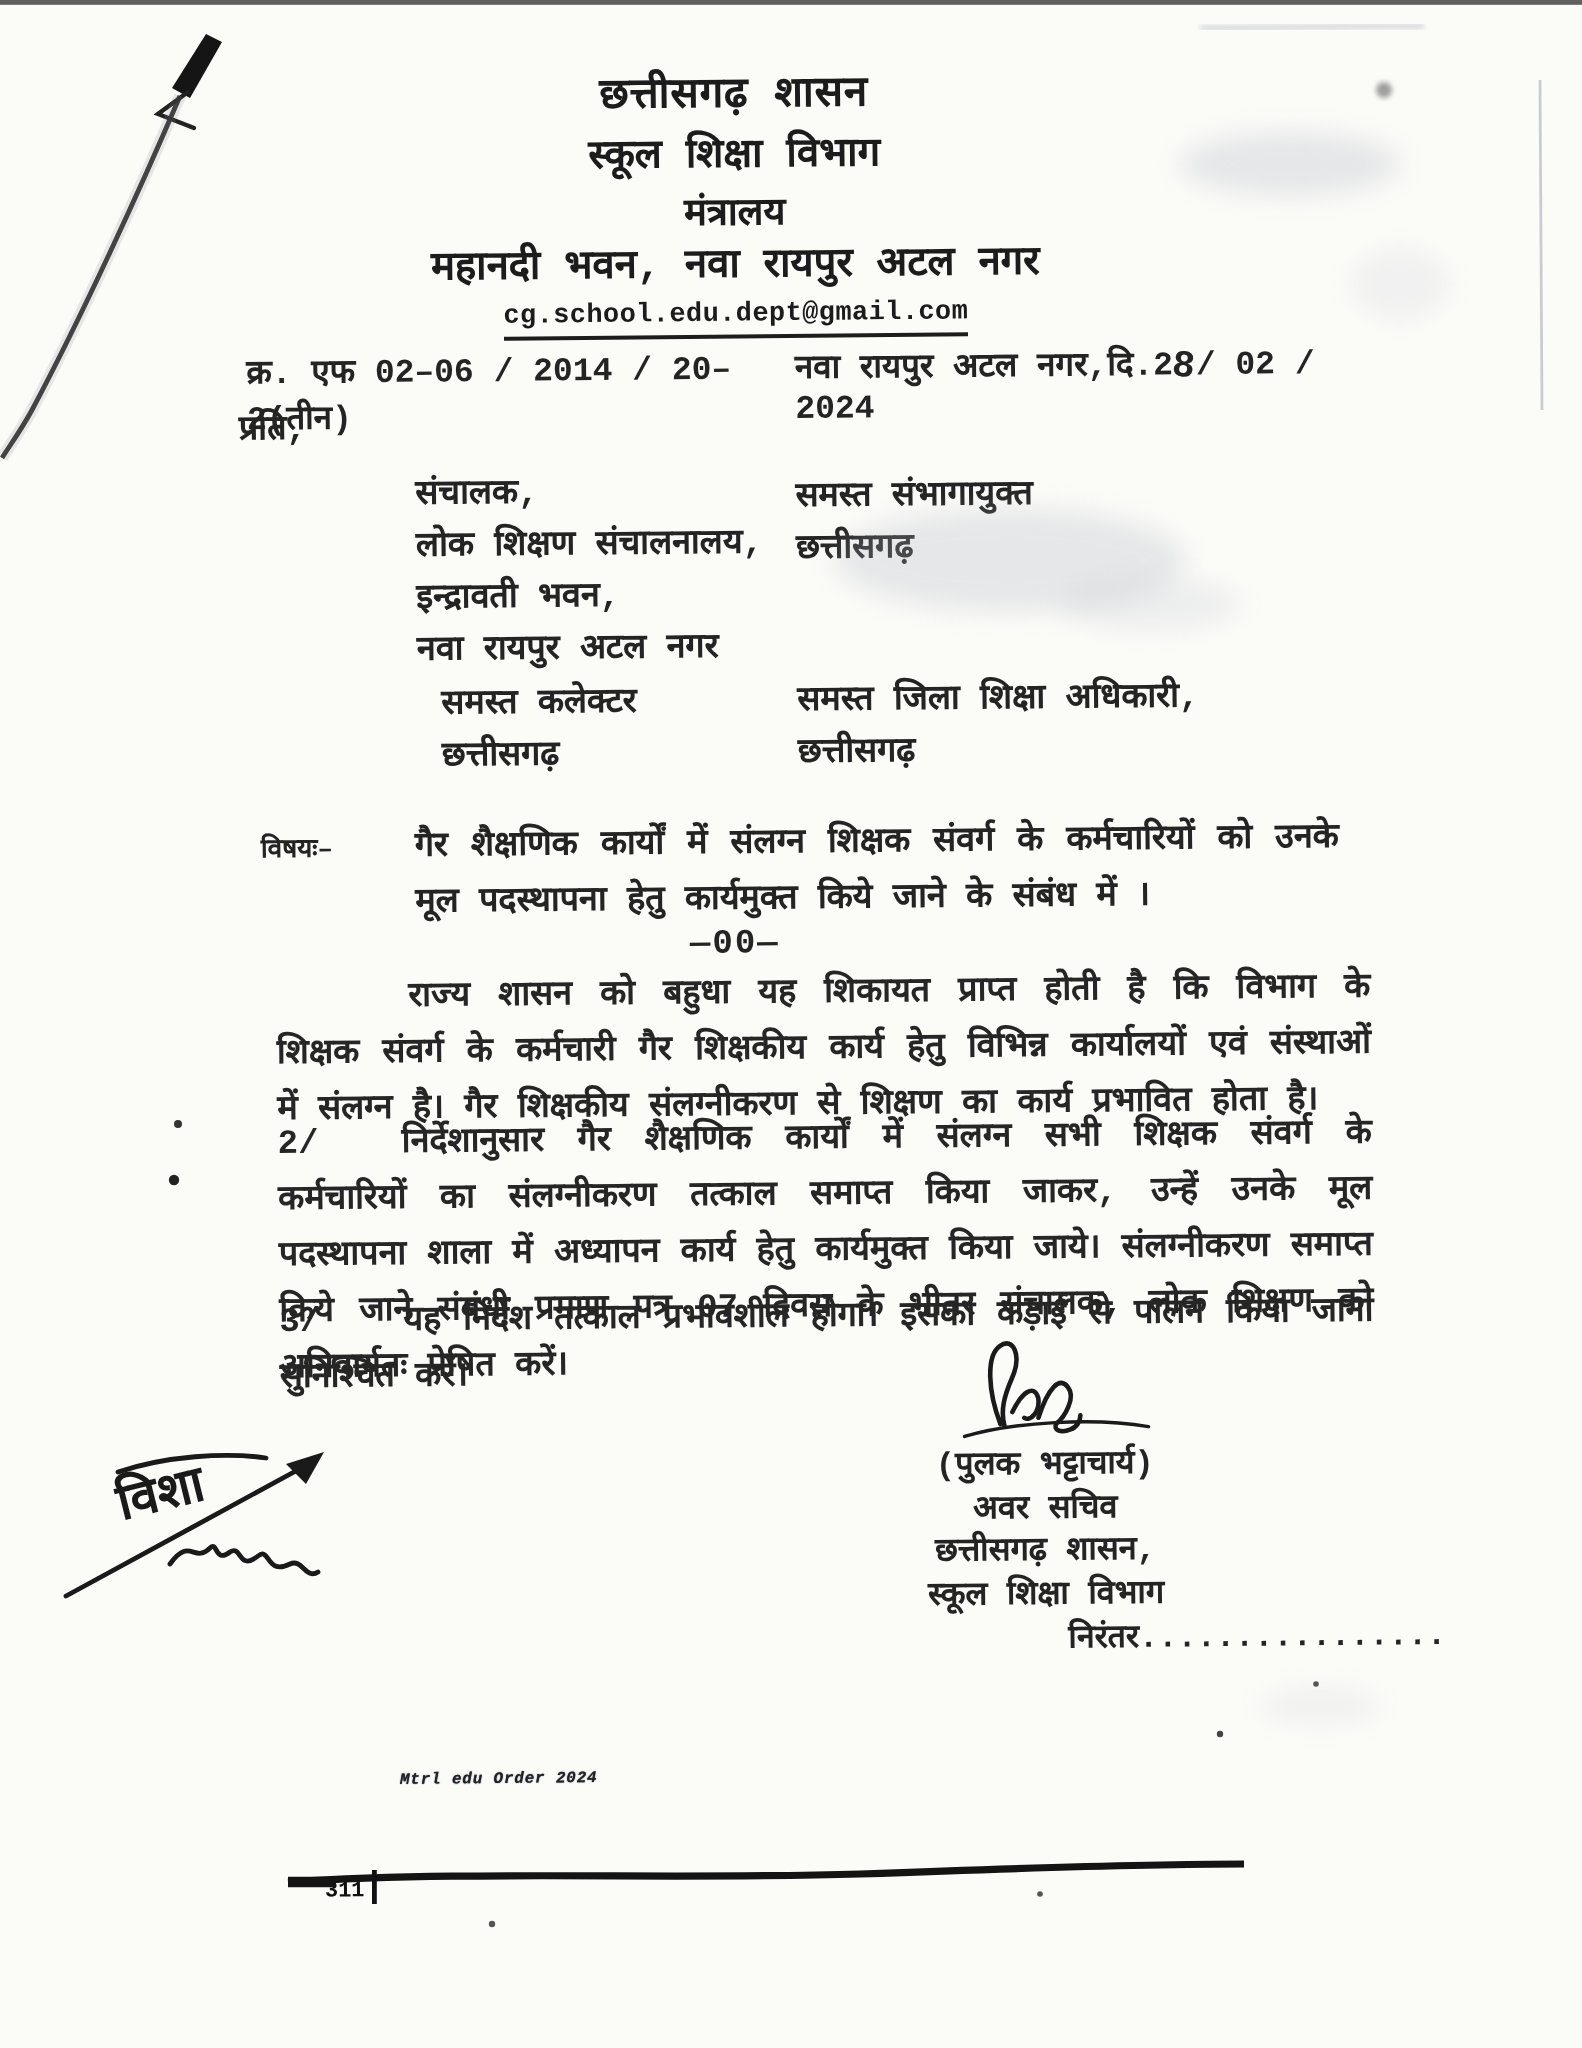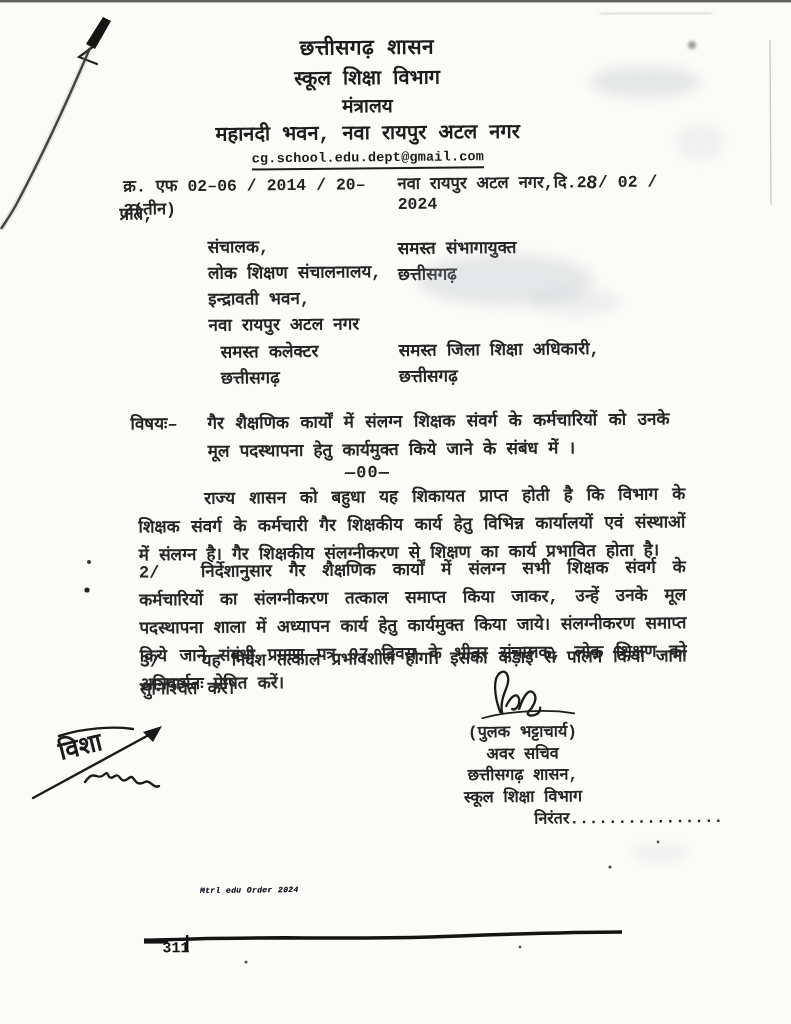--- a/index.html
+++ b/index.html
@@ -29,41 +29,41 @@
 
   
   .addr { position:absolute; font-size:17px; font-weight:700; line-height:26px; }
   .addr.a1 { top:234px; left:210px; }
   .addr.a2 { top:237px; left:400px; }
   .addr.a3 { top:339px; left:222px; }
   .addr.a4 { top:339px; left:400px; }
 
   
   .subject { position:absolute; top:409px; left:131px; width:545px; display:flex; font-weight:700; }
-  .subject .lbl { width:77px; flex:0 0 77px; font-size:17px; line-height:28px; }
+  .subject .lbl { width:77px; flex:0 0 77px; font-size:13px; line-height:28px; }
   .subject .txt { width:462px; font-size:17px; line-height:28px; text-align:justify; }
   .sep { position:absolute; top:463px; left:0; width:735px; text-align:center;
          font-size:17px; font-weight:700; letter-spacing:1px; }
 
   
   .para { position:absolute; left:138px; width:547px; font-size:17px; font-weight:700;
           line-height:28px; text-align:justify; color:#262626; }
   .p1 { top:484px; text-indent:66px; }
   .p2 { top:557px; }
   .p3 { top:646px; }
   .pnum { display:inline-block; width:62px; text-indent:0; }
 
   
   .sig { position:absolute; top:669px; left:422px; width:196px; text-align:center;
          font-size:16.2px; font-weight:700; line-height:21.5px; }
   .sig svg { display:block; margin:0 auto 3px auto; }
   .nirantar { position:absolute; top:808px; left:531px; font-size:16px; font-weight:700; }
 
   
-  .foot-num { position:absolute; top:938px; left:158px; font-size:15px; font-weight:700; color:#111; }
+  .foot-num { position:absolute; top:938px; left:158px; font-size:11px; font-weight:700; color:#111; }
   .foot-lbl { position:absolute; top:884px; left:196px; font-size:8px; font-weight:700; font-style:italic;
               letter-spacing:.4px; color:#20222a; text-shadow:0 0 .6px #3a3d46; }
 
   .artifacts { position:absolute; inset:0; pointer-events:none; }
   .note-svg { position:absolute; top:700px; left:25px; pointer-events:none; }
 </style>
 </head>
 <body>
 
 <div class="page">

